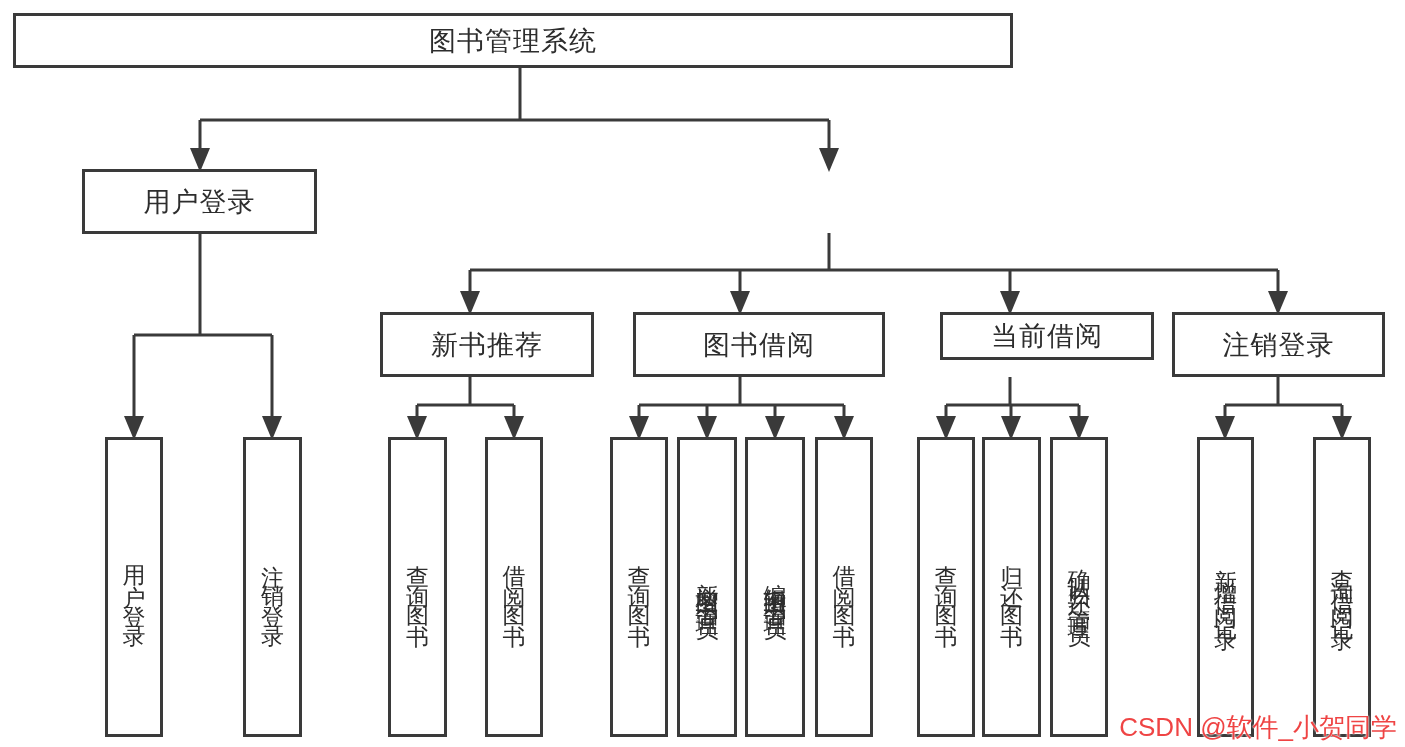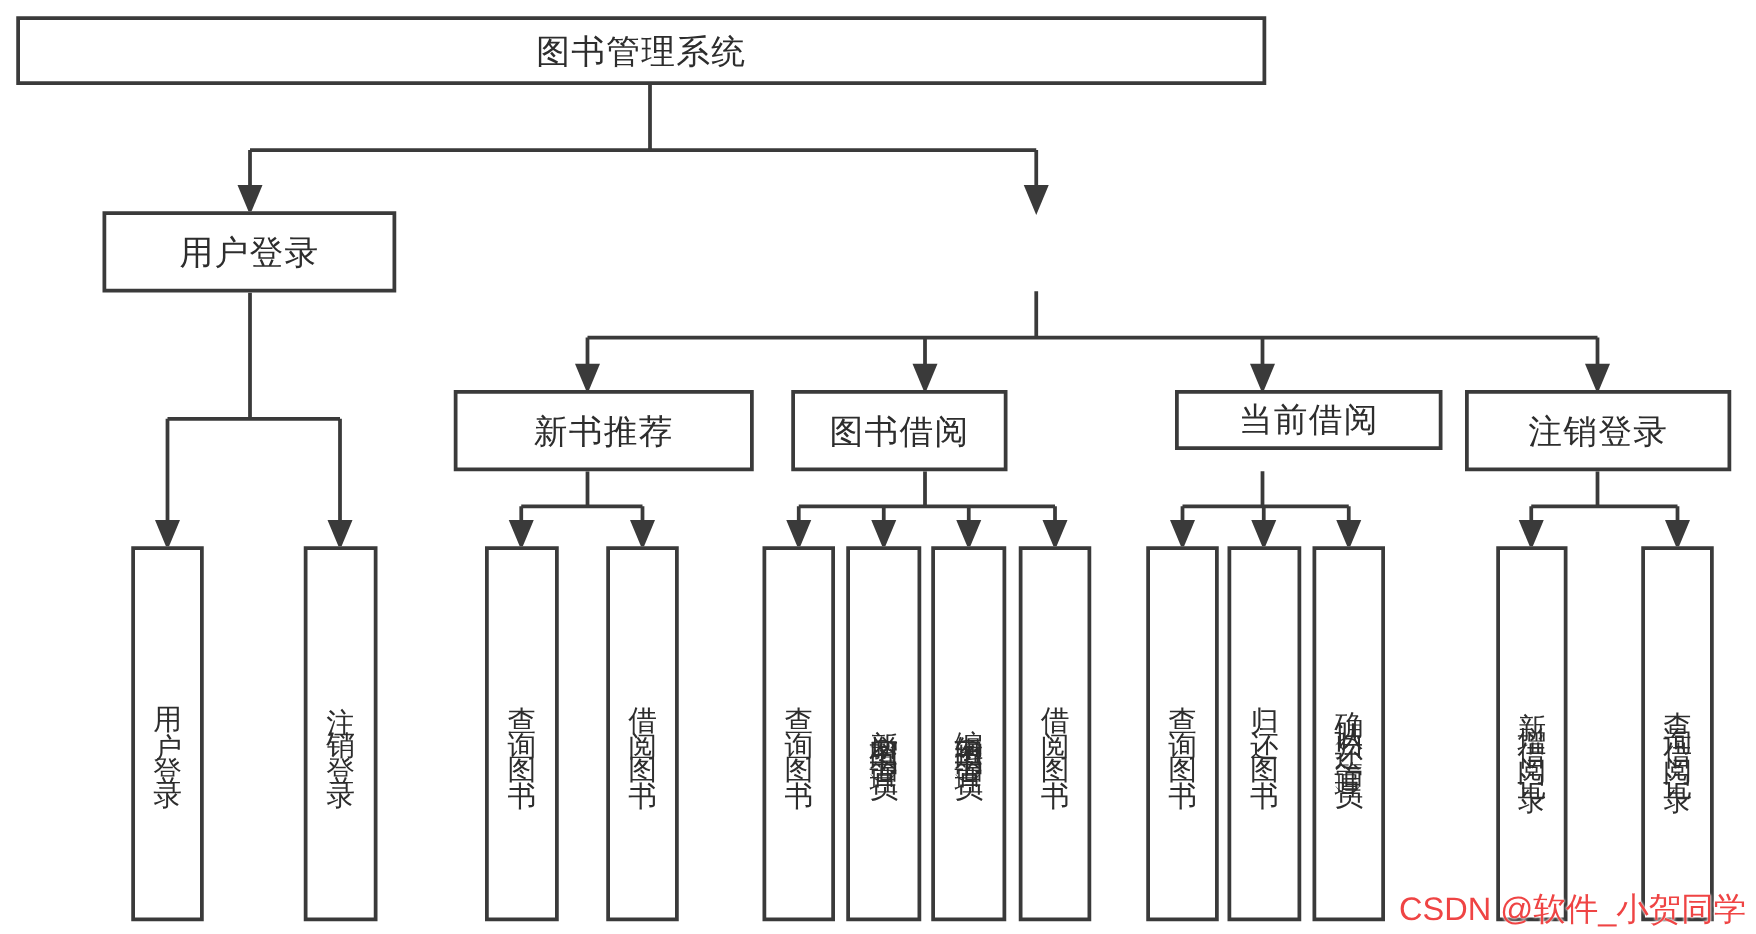--- a/index.html
+++ b/index.html
@@ -87,24 +87,24 @@
   </svg>
 
   <div class="box" style="left:13px;top:13px;width:1000px;height:55px">
     <span class="h-label">图书管理系统</span>
   </div>
 
   <div class="box" style="left:82px;top:169px;width:235px;height:65px">
     <span class="h-label">用户登录</span>
   </div>
 
-  <div class="box" style="left:363px;top:312px;width:240px;height:65px">
+  <div class="box" style="left:380px;top:312px;width:214px;height:65px">
     <span class="h-label">新书推荐</span>
   </div>
-  <div class="box" style="left:633px;top:312px;width:173px;height:65px">
+  <div class="box" style="left:633px;top:312px;width:252px;height:65px">
     <span class="h-label">图书借阅</span>
   </div>
   <div class="box" style="left:940px;top:312px;width:214px;height:48px">
     <span class="h-label">当前借阅</span>
   </div>
   <div class="box" style="left:1172px;top:312px;width:213px;height:65px">
     <span class="h-label">注销登录</span>
   </div>
 
   <div class="box" style="left:105px;top:437px;width:58px;height:300px">

